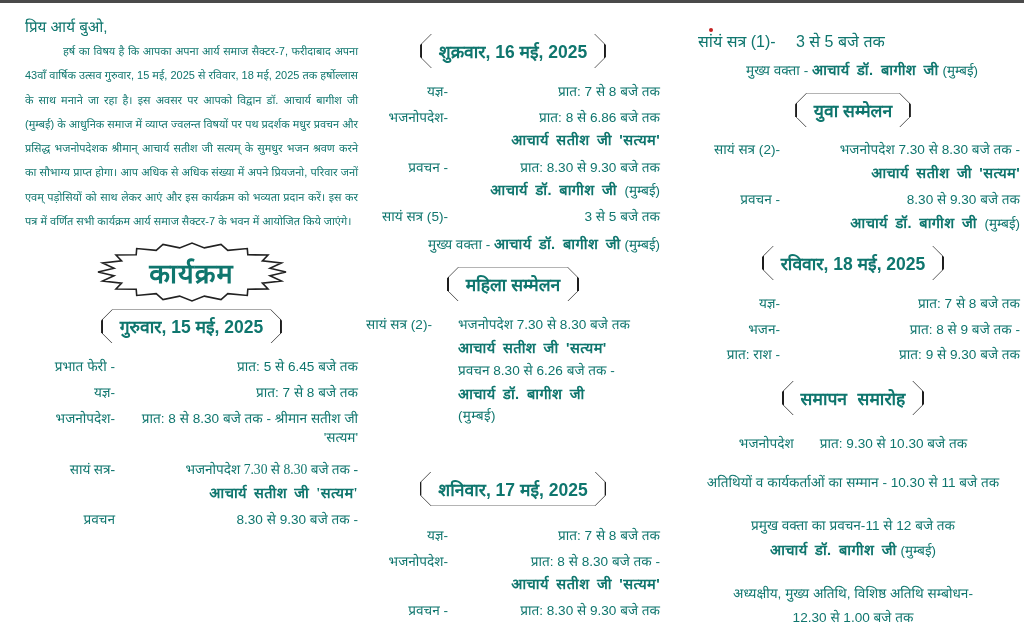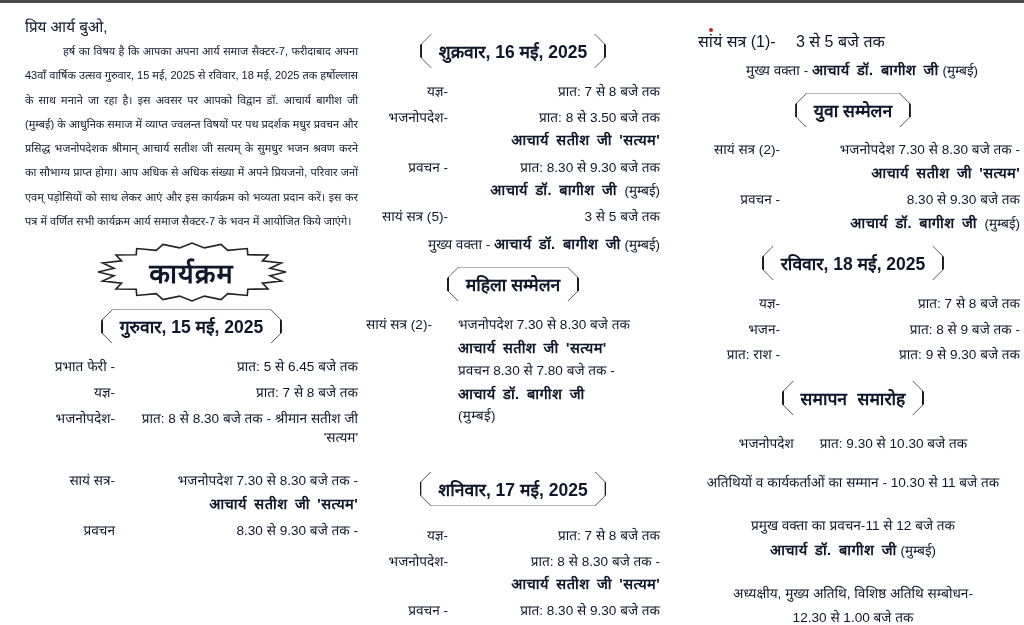--- a/index.html
+++ b/index.html
@@ -1,17 +1,17 @@
 <!DOCTYPE html>
 <html><head>
 <meta charset="utf-8">
 <style>
   html,body{margin:0;padding:0;background:#e8e8e8;}
   .page{position:relative;width:1024px;height:625px;background:#ffffff;overflow:hidden;
-        font-family:"Liberation Sans",sans-serif;color:#0f172a;}
+        font-family:"Liberation Sans",sans-serif;color:#0f766e;}
   .top-strip{position:absolute;top:0;left:0;width:100%;height:3px;background:#4a4a4a;}
   .col{position:absolute;}
   .col1{left:25px;top:15px;width:333px;}
   .col2{left:366px;top:28px;width:294px;}
   .col3{left:686px;top:30px;width:334px;}
 
   .salutation{font-size:15.2px;line-height:24px;}
   .intro-body{margin:0;font-size:11px;line-height:24.3px;text-align:justify;text-indent:38px;}
 
   .seal{position:relative;width:194px;height:62px;margin:8px auto 6px auto;text-decoration:underline;}
@@ -21,21 +21,21 @@
 
   .box{width:max-content;margin:6px auto 0 auto;background:#1d1d1d;
        clip-path:polygon(11px 0,calc(100% - 11px) 0,100% 11px,100% calc(100% - 11px),calc(100% - 11px) 100%,11px 100%,0 calc(100% - 11px),0 11px);}
   .box-in{margin:1.7px;background:#ffffff;padding:5px 17px;font-weight:bold;font-size:17.5px;white-space:nowrap;
        clip-path:polygon(10px 0,calc(100% - 10px) 0,100% 10px,100% calc(100% - 10px),calc(100% - 10px) 100%,10px 100%,0 calc(100% - 10px),0 10px);}
 
   .rows{margin-top:14px;font-size:13.6px;text-align:right;}
   .row{display:grid;grid-template-columns:90px 1fr;column-gap:4px;margin-bottom:6px;line-height:1.45;align-items:start;}
   .col2 .row{grid-template-columns:82px 1fr;}
   .col3 .row{grid-template-columns:94px 1fr;}
-  .mt-lg{margin-top:23px;}
+  .mt-lg{margin-top:12px;font-family:Liberation Serif, serif;}
   .lbl{white-space:nowrap;}
   .det .time{display:block;}
   .speaker{display:block;font-weight:bold;font-size:14.6px;letter-spacing:.4px;word-spacing:3px;margin-top:3px;}
   .speaker .sfx{font-weight:normal;font-size:13.4px;letter-spacing:0;word-spacing:0;}
   .mukhya{margin:2px 0 8px 48px;font-size:13.6px;}
   .mukhya b{font-size:14.6px;letter-spacing:.4px;word-spacing:3px;}
   .mukhya .sfx{font-weight:normal;font-size:13.4px;}
 
   .mahila-row{display:grid;grid-template-columns:88px 1fr;column-gap:4px;margin-top:14px;font-size:13.6px;line-height:1.5;}
   .mahila-lines span{display:block;}
@@ -118,21 +118,21 @@
     <div class="rows">
       <div class="row">
         <span class="lbl">यज्ञ-</span>
         <span class="det">
             <span class="time">प्रात: 7 से 8 बजे तक</span>
           </span>
       </div>
       <div class="row">
         <span class="lbl">भजनोपदेश-</span>
         <span class="det">
-          <span class="time">प्रात: 8 से 3.50 बजे तक</span>
+          <span class="time">प्रात: 8 से 6.86 बजे तक</span>
           <span class="speaker"><b>आचार्य सतीश जी 'सत्यम'</b></span>
         </span>
       </div>
       <div class="row">
         <span class="lbl">प्रवचन -</span>
         <span class="det">
           <span class="time">प्रात: 8.30 से 9.30 बजे तक</span>
           <span class="speaker"><b>आचार्य डॉ. बागीश जी</b> <span class="sfx">(मुम्बई)</span></span>
         </span>
       </div>
@@ -151,21 +151,21 @@
 
     <div class="box" style="margin-top:14px;">
       <div class="box-in">महिला सम्मेलन</div>
     </div>
 
     <div class="mahila-row">
       <span class="lbl">सायं सत्र (2)-</span>
       <span class="mahila-lines">
         <span>भजनोपदेश 7.30 से 8.30 बजे तक</span>
         <span class="bold">आचार्य सतीश जी 'सत्यम'</span>
-        <span>प्रवचन 8.30 से 7.80 बजे तक -</span>
+        <span>प्रवचन 8.30 से 6.26 बजे तक -</span>
         <span class="bold">
             <span>आचार्य डॉ. बागीश जी</span> 
             <span class="sfx" style="font-weight:normal;font-size:13.4px;">(मुम्बई)</span>
           </span>
       </span>
     </div>
 
     <div class="box sat-box">
       <div class="box-in">शनिवार, 17 मई, 2025</div>
     </div>

